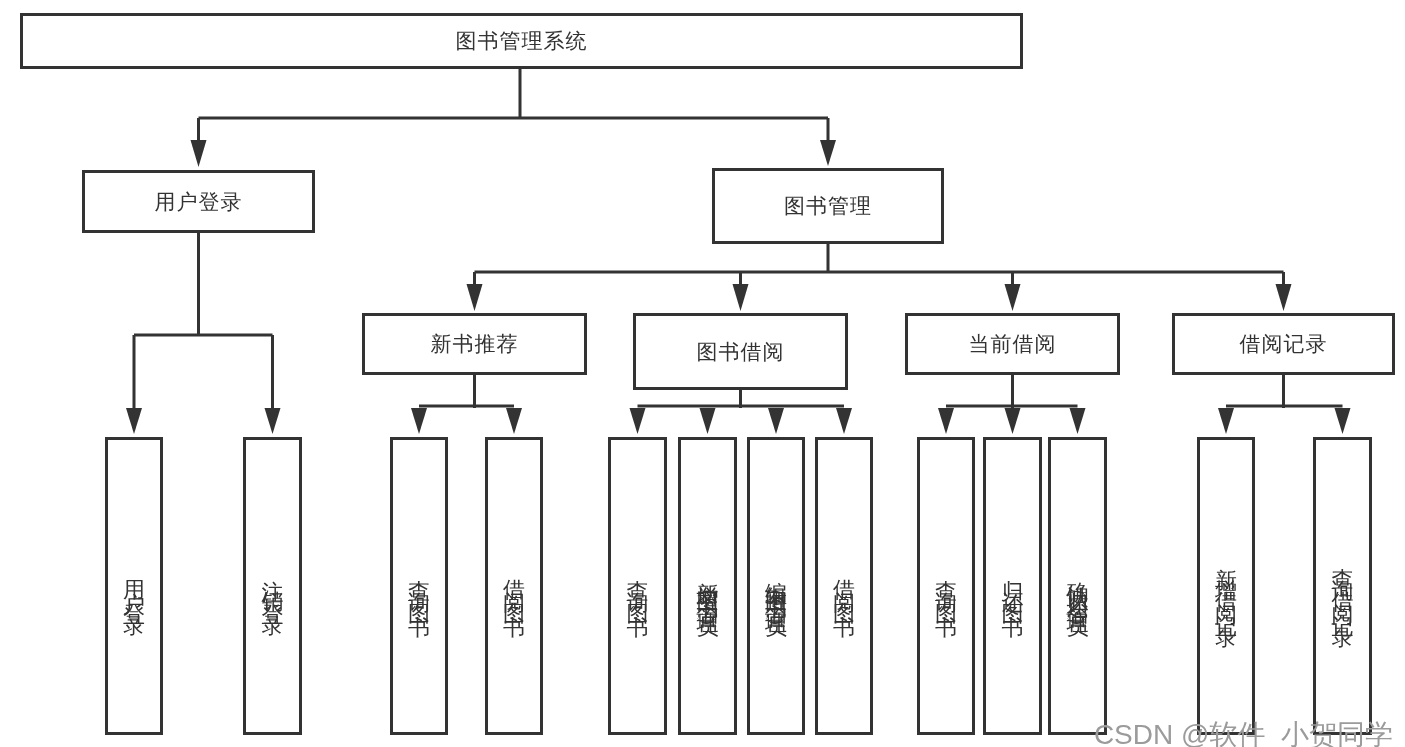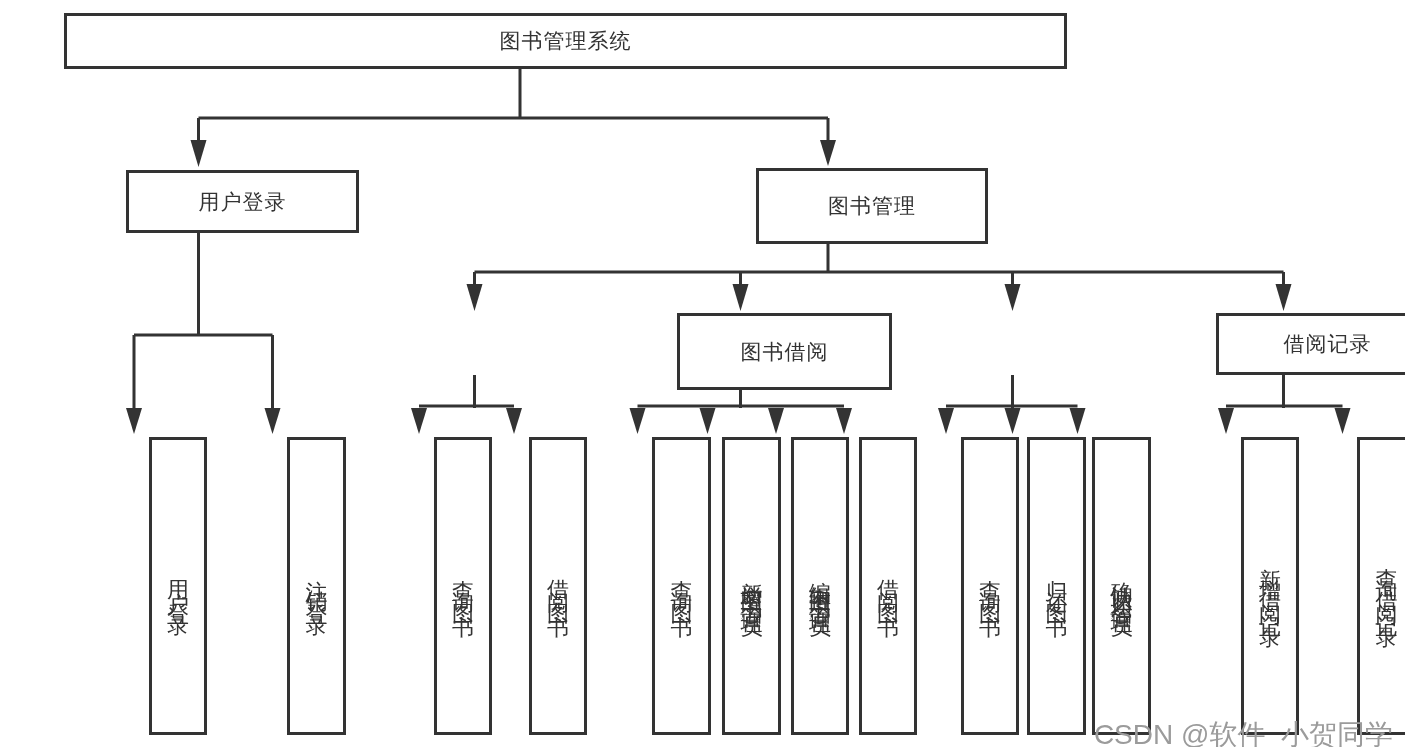--- a/index.html
+++ b/index.html
@@ -27,21 +27,20 @@
   }
   .box {
     position: absolute;
     box-sizing: border-box;
     border: 3px solid var(--border);
     background: var(--background);
     display: flex;
     align-items: center;
     justify-content: center;
     color: var(--text);
-    margin-left: 44px;
   }
   .hbox { font-size: 21px; letter-spacing: 1px; }
   .vbox {
     writing-mode: vertical-rl;
     text-orientation: mixed;
     font-size: 22px;
   }
   .sp-wide  { letter-spacing: 12px; }
   .sp-tight { letter-spacing: 5px; }
   .watermark {
@@ -102,21 +101,23 @@
       <polygon points="1218,408 1234,408 1226,434"></polygon>
       <polygon points="1334.5,408 1350.5,408 1342.5,434"></polygon>
     </g>
   </svg>
 
   <div class="box hbox" style="left:20px; top:13px; width:1003px; height:56px;">图书管理系统</div>
 
   <div class="box hbox" style="left:82px; top:170px; width:233px; height:63px;">用户登录</div>
   <div class="box hbox" style="left:712px; top:168px; width:232px; height:76px;">图书管理</div>
 
+  <div class="box hbox" style="left:362px; top:313px; width:225px; height:62px;">新书推荐</div>
   <div class="box hbox" style="left:633px; top:313px; width:215px; height:77px;">图书借阅</div>
+  <div class="box hbox" style="left:905px; top:313px; width:215px; height:62px;">当前借阅</div>
   <div class="box hbox" style="left:1172px; top:313px; width:223px; height:62px;">借阅记录</div>
 
   <div class="box vbox sp-wide" style="left:105px; top:437px; width:58px; height:298px;">用户登录</div>
   <div class="box vbox sp-wide" style="left:243px; top:437px; width:59px; height:298px;">注销登录</div>
 
   <div class="box vbox sp-wide" style="left:390px; top:437px; width:58px; height:298px;">查询图书</div>
   <div class="box vbox sp-wide" style="left:485px; top:437px; width:58px; height:298px;">借阅图书</div>
 
   <div class="box vbox sp-wide" style="left:608px; top:437px; width:59px; height:298px;">查询图书</div>
   <div class="box vbox sp-tight" style="left:678px; top:437px; width:59px; height:298px;">新增图书（管理员）</div>

